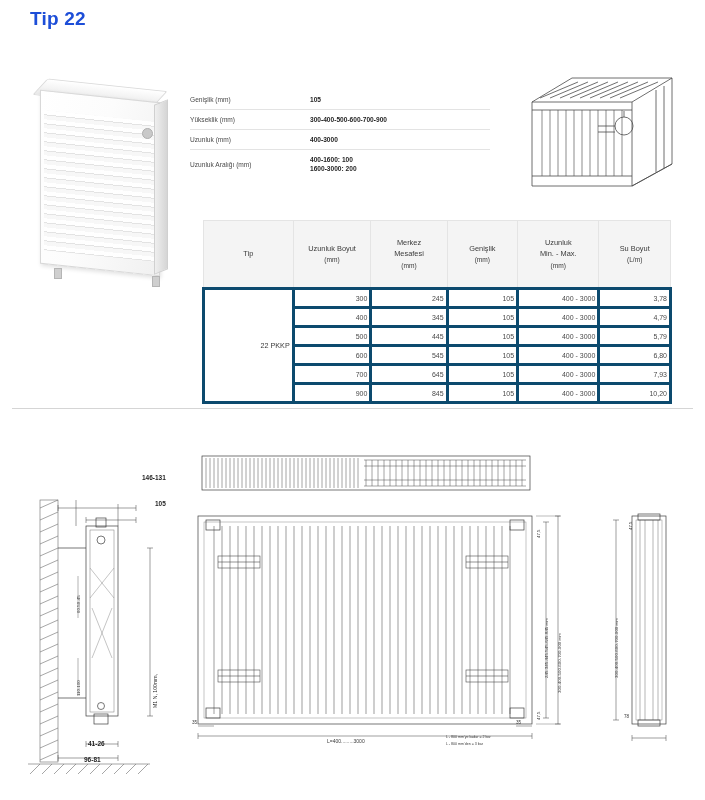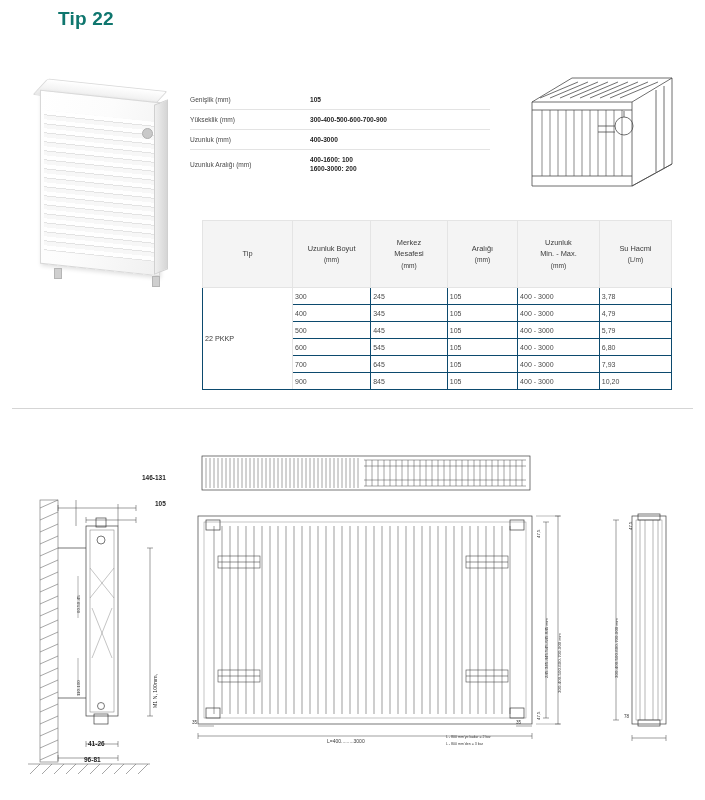--- a/index.html
+++ b/index.html
@@ -21,23 +21,22 @@
     height: 800px;
   }
 
   
   .title {
     position: absolute;
     left: 30px;
     top: 8px;
     font-size: 19px;
     font-weight: bold;
-    color: #0f766e;
+    color: #1d4ed8;
     letter-spacing: 0.2px;
-    margin-left: 28px;
   }
 
   
   .photo {
     position: absolute;
     left: 32px;
     top: 82px;
     width: 142px;
     height: 196px;
   }
@@ -156,23 +155,23 @@
     font-size: 7.4px;
     color: #3a3a3a;
     background: #f4f4f4;
     border: 1px solid #e4e4e4;
     padding: 7px 2px;
     text-align: center;
     line-height: 1.55;
     height: 52px;
   }
   .data-table td {
-    border: 1px solid #0c4a6e;
+    border: 3px solid #0c4a6e;
     padding: 4.5px 2px;
-    text-align: left;
+    text-align: right;
     font-size: 7px;
     color: #4a4a4a;
   }
   .data-table td.type-cell {
     font-size: 7.2px;
     color: #3a3a3a;
     vertical-align: middle;
     border-right: 1px solid #e4e4e4;
   }
   .unit { font-size: 6.6px; }
@@ -299,29 +298,29 @@
         </th>
         <th style="width:78px">
           <span>Uzunluk Boyut</span><br>
           <span class="unit">(mm)</span>
         </th>
         <th style="width:76px">
           Merkez<br>Mesafesi<br>
           <span class="unit">(mm)</span>
         </th>
         <th style="width:70px">
-          <span>Aralığı</span><br>
+          <span>Genişlik</span><br>
           <span class="unit">(mm)</span>
         </th>
         <th style="width:82px">
           Uzunluk<br>Min. - Max.<br>
           <span class="unit">(mm)</span>
         </th>
         <th style="width:72px">
-          <span>Su Hacmi</span><br>
+          <span>Su Boyut</span><br>
           <span class="unit">(L/m)</span>
         </th>
       </tr>
     </thead>
     <tbody>
       <tr>
         <td class="type-cell" rowspan="6">22  PKKP</td>
         <td>300</td>
         <td>245</td>
         <td>105</td>

